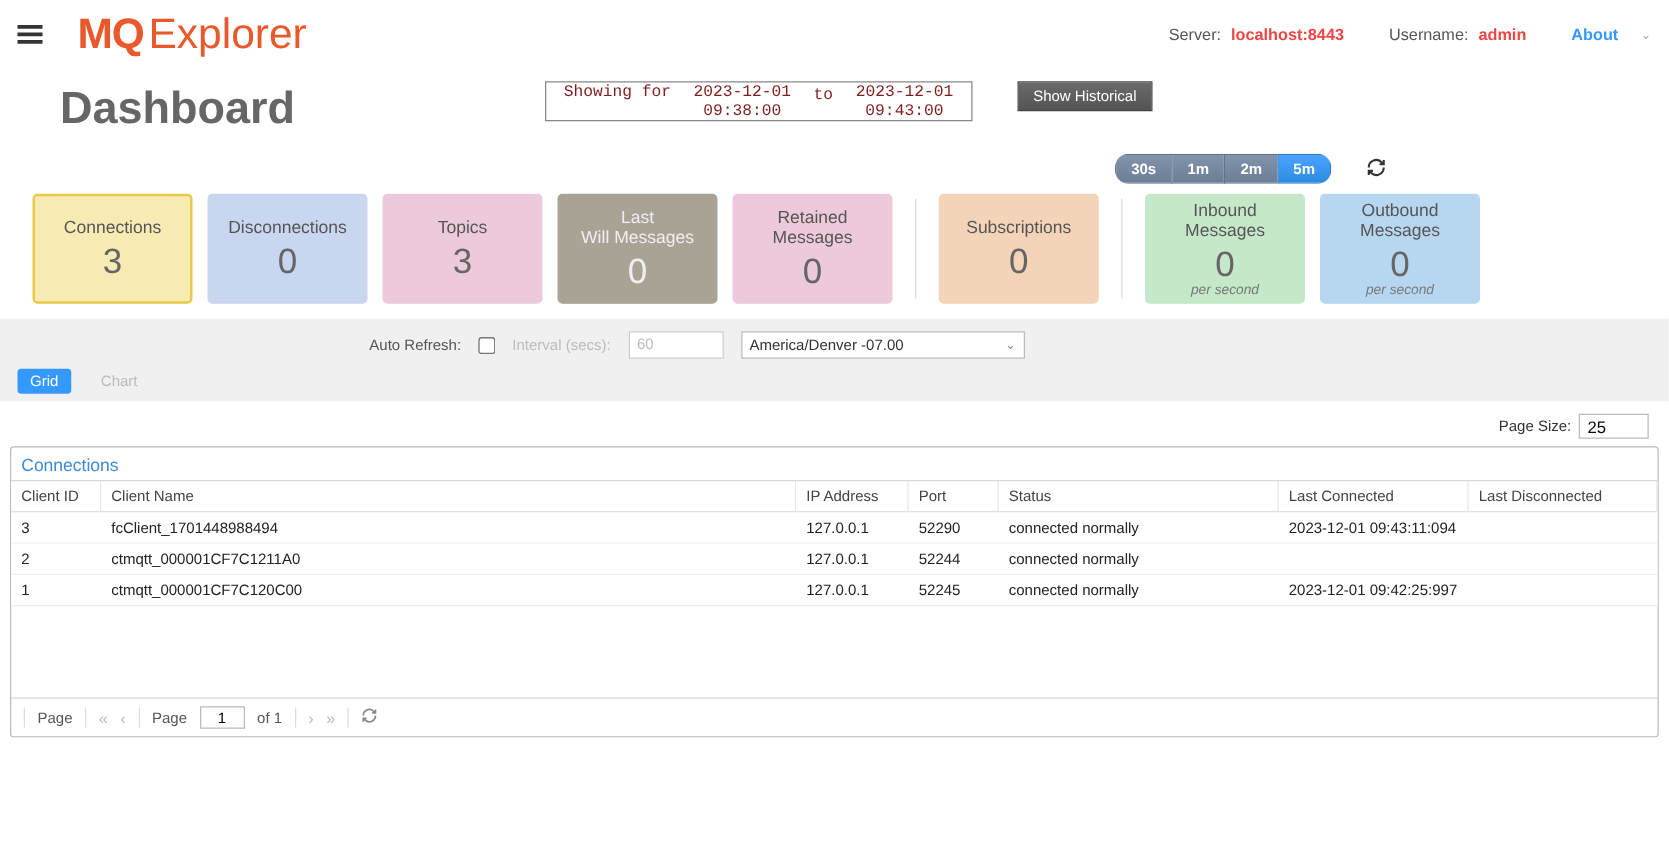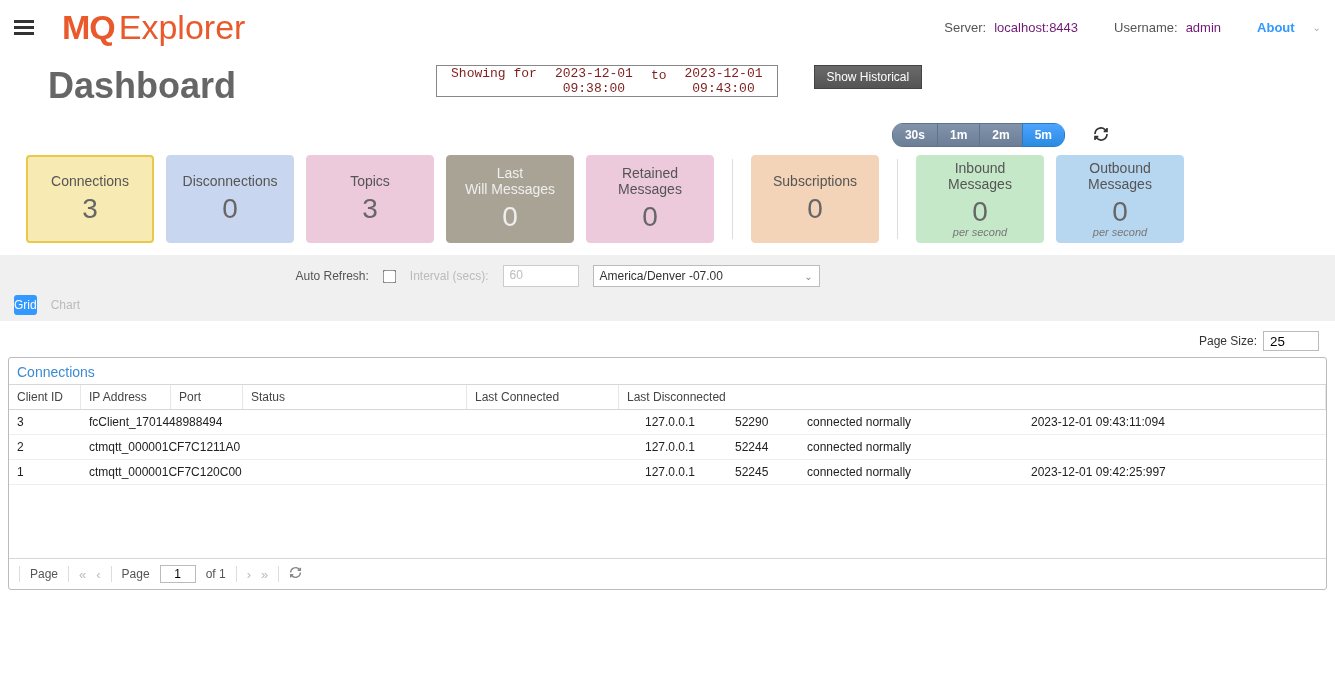--- a/index.html
+++ b/index.html
@@ -7,21 +7,21 @@
   
   
   .header { display: flex; align-items: center; padding: 8px 14px 4px 14px; }
   .hamburger { cursor: pointer; margin-right: 28px; }
   .hamburger div { width: 20px; height: 3px; background: #333; margin: 3px 0; }
   .logo { display: flex; align-items: baseline; font-size: 34px; font-weight: 300; }
   .logo-mq { color: #e9592b; font-weight: 800; letter-spacing: -1px; }
   .logo-exp { color: #e9592b; font-weight: 300; margin-left: 4px; }
   .header-right { margin-left: auto; display: flex; align-items: center; gap: 8px; font-size: 13px; }
   .hr-label { color: #555; }
-  .hr-link { color: #701a75; font-weight: 400; margin-right: 28px; }
+  .hr-link { color: #ef4444; font-weight: 700; margin-right: 28px; }
   .hr-about { color: #3399ff; font-weight: 700; margin-right: 10px; }
   .chev-down { color:#aab; font-size:10px; }
   
   
   .dash-row { display: flex; align-items: flex-start; padding: 14px 0 6px 48px; }
   .dash-title { font-size: 36px; font-weight: 700; color: #666; }
   .time-box { border: 1px solid #888; padding: 0 14px; display: flex; gap: 18px; align-items: flex-start; margin-left: 200px; font-size: 13px; color:#7f1d1d;font-family:Liberation Mono, monospace; }
   .time-col { text-align: center; }
   .tb-to { padding-top:2px; }
   .show-hist { background: linear-gradient(#6a6a6a,#545454); color:#fff; border:1px solid #444; padding:4px 12px; margin-left: 36px; font-size:12px; cursor:pointer; }
@@ -54,21 +54,21 @@
 
   
   .filters { background:#f0f0f0; margin-top:12px; padding:10px 14px 6px 14px; }
   .filters-top { display:flex; justify-content:center; align-items:center; gap:14px; font-size:12px; color:#555; padding-right:220px; }
   .filters-top input[type=checkbox]{ transform:scale(1.05); }
   .int-label{ color:#bbb; }
   .interval-num { width:76px; height:22px; border:1px solid #ccc; background:#fff; color:#bbb; padding:2px 6px; position:relative; }
   .tz-select { width:227px; height:22px; border:1px solid #bbb; background:#fff; padding:2px 6px; color:#333; display:flex; justify-content:space-between; align-items:center; }
   .tz-select .dd-ic{ color:#888; font-size:10px; }
   .filters-bottom { display:flex; gap:14px; padding:8px 0 0 0; }
-  .pill { padding:3px 0; border-radius:3px; font-size:12px; cursor:pointer; }
+  .pill { padding:3px 10px; border-radius:3px; font-size:12px; cursor:pointer; }
   .pill.active { background:#3399ff; color:#fff; }
   .pill.inactive { color:#bbb; }
 
   
   .pgsize-row { display:flex; justify-content:flex-end; padding:10px 16px 4px 0; font-size:12px; align-items:center; gap:6px; }
   .ps-input { width:56px; height:20px; border:1px solid #bbb; padding:2px 6px; }
 
   
   .grid-panel { border:1px solid #bbb; margin:2px 8px 0 8px; border-radius:3px; }
   .grid-title { color:#3b8bd4; font-size:14px; padding:6px 8px 4px 8px; }
@@ -205,20 +205,21 @@
 
 <div class="pgsize-row">
   <span>Page Size:</span>
   <input class="ps-input" value="25" style="">
 </div>
 
 <div class="grid-panel">
   <div class="grid-title">Connections</div>
   <div class="grid-head">
     <div class="gh col-id">Client ID</div>
+    <div class="gh col-name">Client Name</div>
     <div class="gh col-ip">IP Address</div>
     <div class="gh col-port">Port</div>
     <div class="gh col-stat">Status</div>
     <div class="gh col-last">Last Connected</div>
     <div class="gh col-ldc">Last Disconnected</div>
   </div>
   <div class="grid-body" id="grid-body">
       <div class="grid-row">
         <div class="gc col-id">3</div>
         <div class="gc col-name">fcClient_1701448988494</div>

